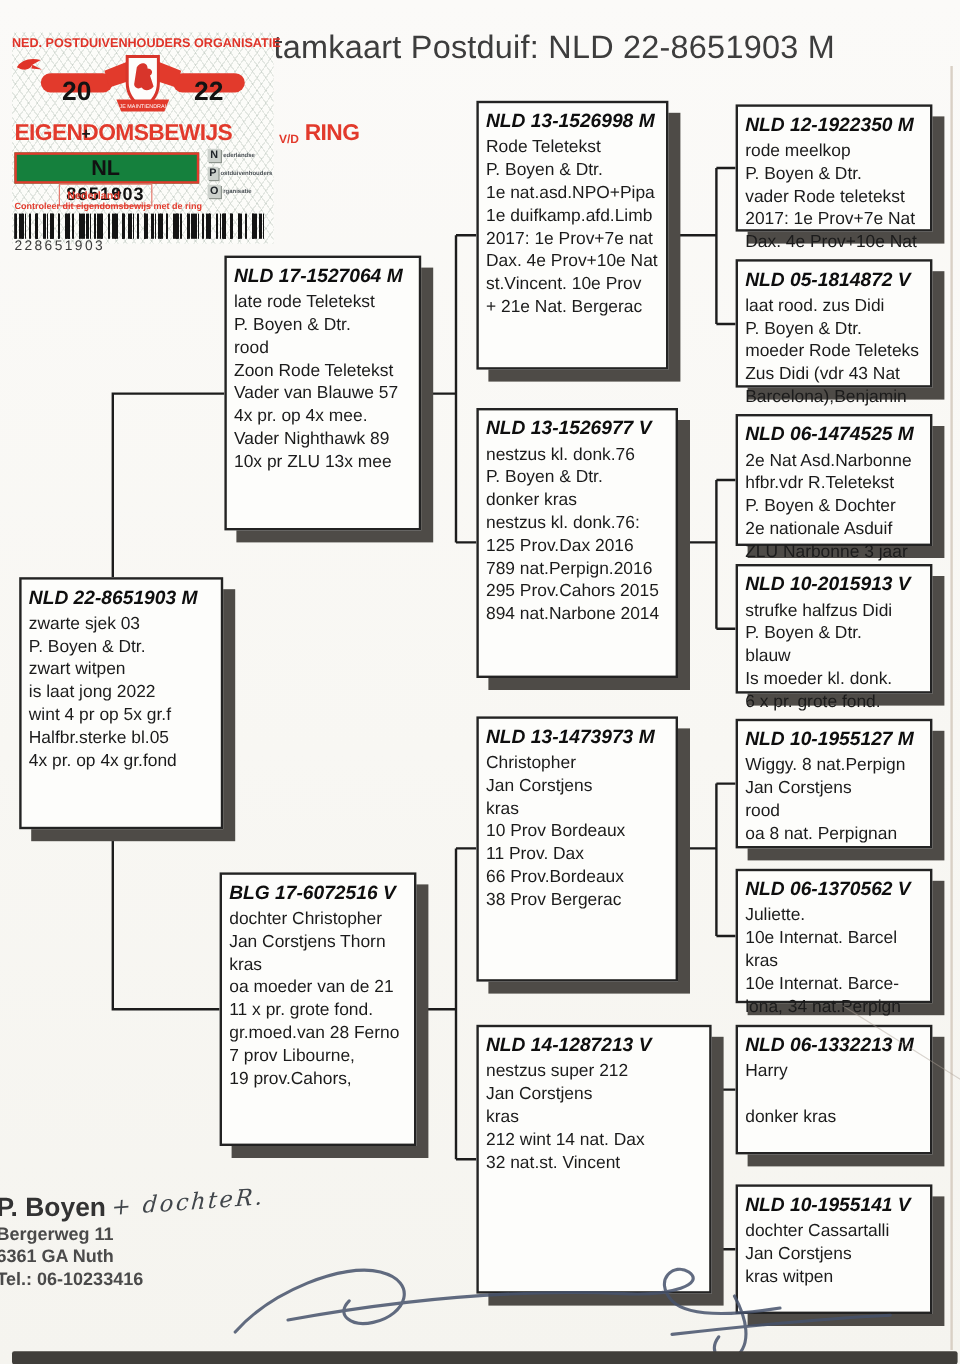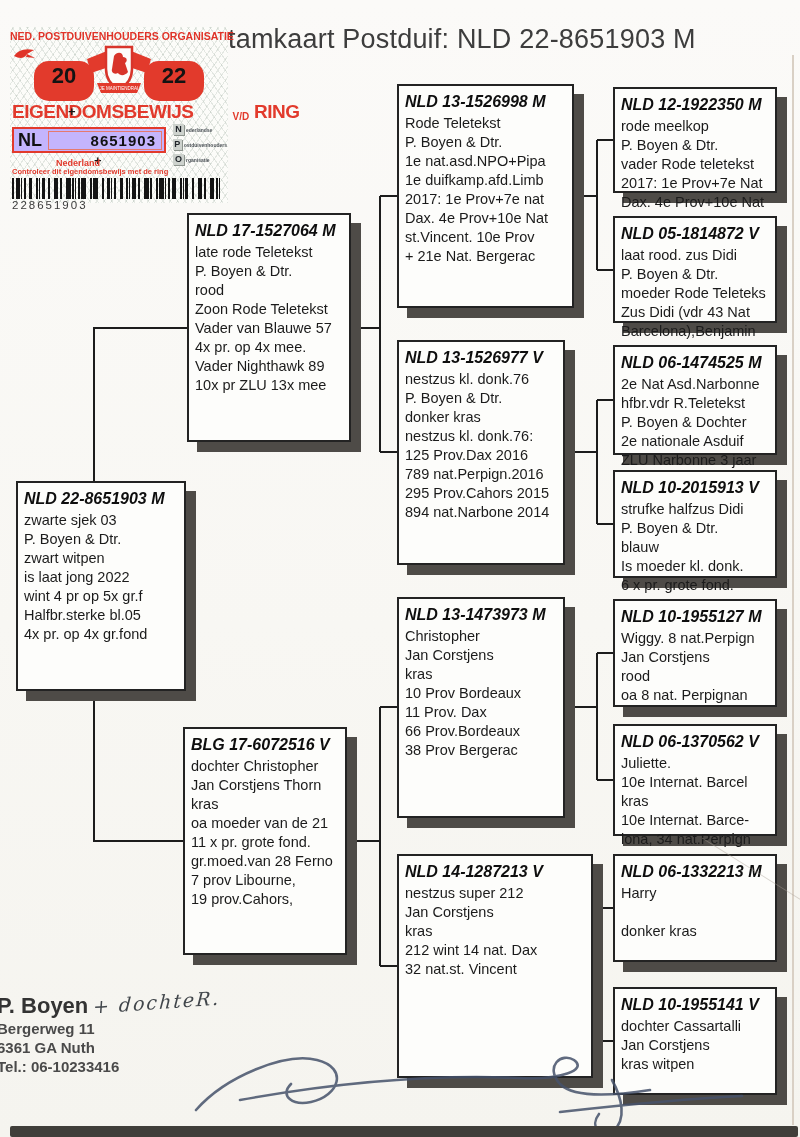--- a/index.html
+++ b/index.html
@@ -21,27 +21,27 @@
   .connectors{position:absolute;left:0;top:0;width:800px;height:1137px;}
   
   .sticker{position:absolute;left:10px;top:27px;width:218px;height:176px;background:#fcfcf9;}
   .sticker::before{content:"";position:absolute;inset:0;
     background:
       repeating-linear-gradient(55deg,rgba(130,150,135,.20) 0 1px,transparent 1px 6px),
       repeating-linear-gradient(-55deg,rgba(130,150,135,.20) 0 1px,transparent 1px 6px);}
   .st-org{position:absolute;top:3px;left:0;width:100%;text-align:right;font:700 10.5px/12px "Liberation Sans",sans-serif;color:#e03328;white-space:nowrap;}
   .st-dove{position:absolute;left:3px;top:18px;}
   .st-emblem{position:absolute;left:24px;top:20px;width:170px;height:54px;}
-  .st-pill{position:absolute;top:14px;width:60px;height:40px;background:#e23a2c;border-radius:15px;
+  .st-pill{position:absolute;top:14px;width:60px;height:16px;background:#e23a2c;border-radius:15px;
     color:#131313;font:700 22px/30px "Liberation Sans",sans-serif;text-align:center;}
   .st-pill.l{left:0}.st-pill.r{right:0}
   .st-shield{position:absolute;left:49px;top:-4px;}
   .st-own{position:absolute;left:2px;top:74px;width:214px;font:700 19px/22px "Liberation Sans",sans-serif;color:#e23a2c;letter-spacing:-.5px;white-space:nowrap;}
   .st-own .sm{font-size:10px;vertical-align:-2px;letter-spacing:0;margin-left:39px;}
-  .st-ringrow{position:absolute;left:2px;top:100px;width:154px;height:26px;border:2px solid #e23a2c;background:#c4b5fd;box-sizing:border-box;display:flex;align-items:center;}
+  .st-ringrow{position:absolute;left:2px;top:100px;width:154px;height:26px;border:2px solid #e23a2c;background:#15803d;box-sizing:border-box;display:flex;align-items:center;flex-direction:column;}
   .st-nl{font:700 18px/22px "Liberation Sans",sans-serif;color:#111;padding:0 6px 0 4px;}
   .st-ringnum{flex:1;margin:2px 2px 2px 0;border:1px solid #e57a6f;text-align:right;padding:0 5px;font:600 15px/17px "Liberation Sans",sans-serif;color:#111;letter-spacing:1px;}
   .st-nederland{position:absolute;left:46px;top:131px;font:700 9px/10px "Liberation Sans",sans-serif;color:#e23a2c;}
   .st-plus{position:absolute;font:700 13px/13px "Liberation Sans",sans-serif;color:#181818;}
   .st-npo{position:absolute;left:163px;top:97px;width:54px;}
   .st-npo-row{display:flex;align-items:center;margin-bottom:4px;}
   .st-npo-letter{width:11px;height:11px;background:#cdd2cd;box-shadow:1px 1px 0 #8d948d;color:#21262b;font:700 9px/11px "Liberation Sans",sans-serif;text-align:center;margin-right:2px;}
   .st-npo-word{font:700 5px/6px "Liberation Sans",sans-serif;color:#4c5257;white-space:nowrap;}
   .st-check{position:absolute;left:2px;top:141px;font:700 7.5px/8px "Liberation Sans",sans-serif;color:#e23a2c;white-space:nowrap;}
   .st-barcode{position:absolute;left:2px;top:151px;width:208px;height:21px;background-color:#fff;
@@ -159,21 +159,21 @@
         <div class="pbox-line">dochter Christopher</div>
         <div class="pbox-line">Jan Corstjens Thorn</div>
         <div class="pbox-line">kras</div>
         <div class="pbox-line">oa moeder van de 21</div>
         <div class="pbox-line">11 x pr. grote fond.</div>
         <div class="pbox-line">gr.moed.van 28 Ferno</div>
         <div class="pbox-line">7 prov Libourne,</div>
         <div class="pbox-line">19 prov.Cahors,</div>
       </div>
   </div>
-  <div class="pbox" style="left:397px;top:84px;width:177px;height:224px;">
+  <div class="pbox" style="left:397px;top:84px;width:160px;height:224px;">
     <div class="pbox-title">NLD 13-1526998 M</div>
     <div>
         <div class="pbox-line">Rode Teletekst</div>
         <div class="pbox-line">P. Boyen &amp; Dtr.</div>
         <div class="pbox-line">1e nat.asd.NPO+Pipa</div>
         <div class="pbox-line">1e duifkamp.afd.Limb</div>
         <div class="pbox-line">2017: 1e Prov+7e nat</div>
         <div class="pbox-line">Dax. 4e Prov+10e Nat</div>
         <div class="pbox-line">st.Vincent. 10e Prov</div>
         <div class="pbox-line">+ 21e Nat. Bergerac</div>

